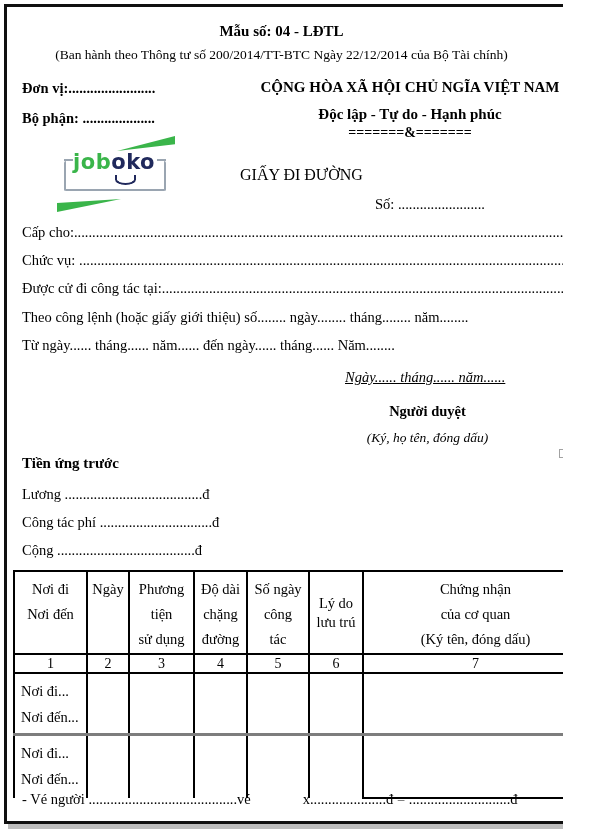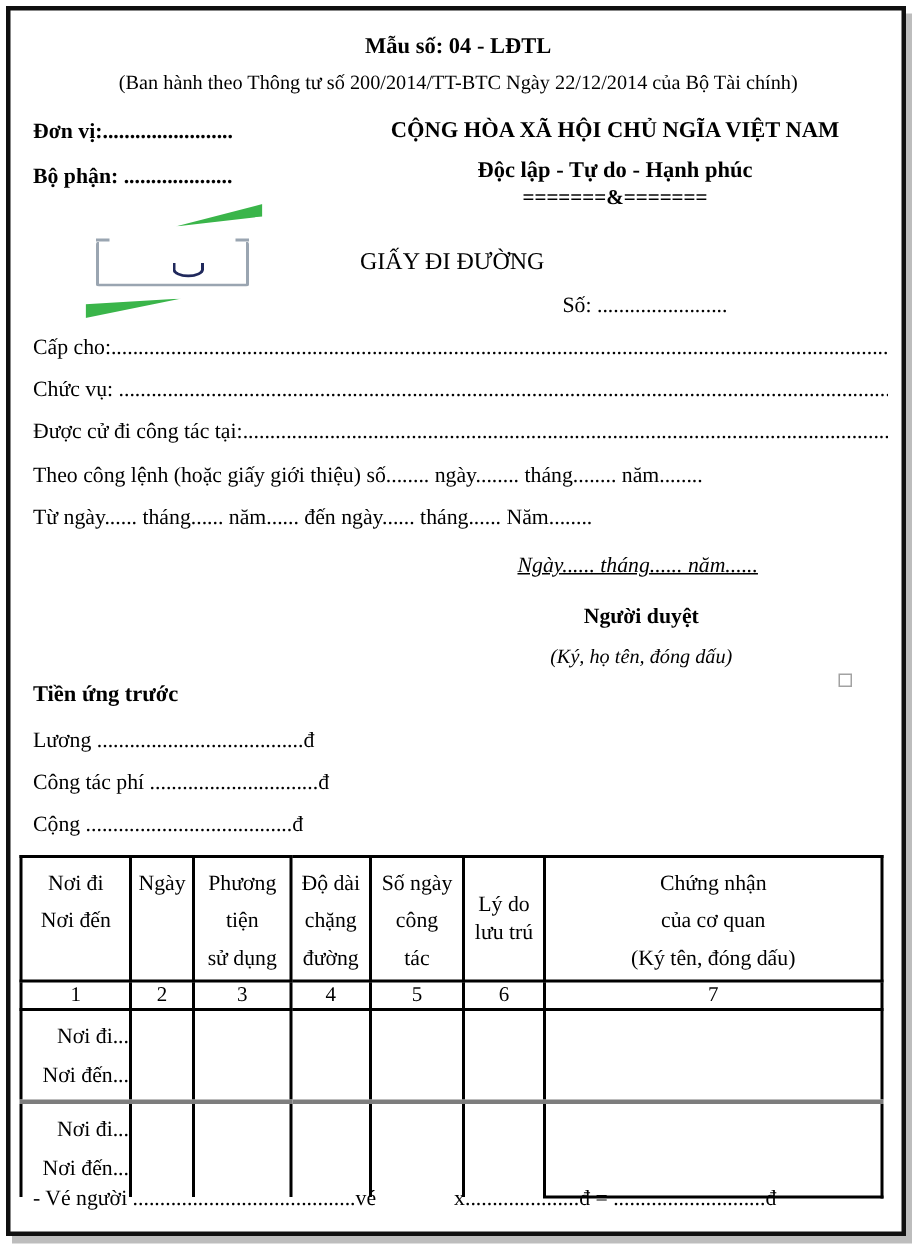--- a/index.html
+++ b/index.html
@@ -1,20 +1,19 @@
 <!DOCTYPE html>
 <html style="--logo-green: #3ab54a; --logo-navy: #20295c; --logo-gray: #9aa5b1;"><head>
 <meta charset="utf-8">
 <style>
   html,body { margin:0; padding:0; background:#ffffff; }
   .page {
     position:relative; width:563px; height:833px; background:#ffffff;
     font-family:"Liberation Serif","DejaVu Serif",serif; color:#000;
     overflow:hidden;
-    padding-left:48px;
   }
   .frame {
     position:absolute; left:4px; top:4px; width:594px; height:814px;
     border:3px solid #101010; box-shadow:4px 5px 0 #bdbdbd; background:#fff;
   }
   .abs { position:absolute; }
 
   .form-number { left:0; right:0; top:23px; font-size:15px; font-weight:bold; text-align:center; }
   .issuance    { left:0; right:0; top:47px; font-size:13.5px; text-align:center; }
   .unit        { left:22px; top:80px;  font-size:14.5px; font-weight:bold; }
@@ -69,21 +68,21 @@
     border-bottom-left-radius:17px 9px; border-bottom-right-radius:17px 9px;
   }
 
   
   .trip-table { position:absolute; left:13px; top:570px; width:574px; border-collapse:collapse; table-layout:fixed; font-size:14.5px; }
   .trip-table td, .trip-table th { border:2px solid #000; font-weight:normal; vertical-align:top; padding:0; }
   .trip-table th.hdr { padding-top:5px; line-height:25px; white-space:pre-line; text-align:center; }
   .trip-table th.hdr-mid { vertical-align:middle; line-height:19px; padding-top:0; }
   .trip-table td.num { height:17px; line-height:17px; text-align:center; font-size:14px; vertical-align:middle; }
   .trip-table td.cell { }
-  .trip-table td.route { text-align:right; padding:4px 0 0 6px; line-height:26px; white-space:pre-line; }
+  .trip-table td.route { text-align:left; padding:4px 0 0 6px; line-height:26px; white-space:pre-line; }
   .trip-table tr.hrow th { height:76px; }
   .trip-table tr.brow1 td { height:55px; border-bottom:3px solid #7d7d7d; }
   .trip-table tr.brow2 td { height:58px; border-bottom:none; }
   .trip-table tr.brow2 td:last-child { border-bottom:2px solid #000; }
 
   .footer-line { left:22px; top:791px; font-size:14.5px; white-space:nowrap; }
   .footer-line .gap { display:inline-block; width:52px; }
 </style>
 </head>
 <body>
@@ -96,20 +95,21 @@
 
   <div class="abs unit">Đơn vị:........................</div>
   <div class="abs motto1">CỘNG HÒA XÃ HỘI CHỦ NGĨA VIỆT NAM</div>
   <div class="abs dept">Bộ phận: ....................</div>
   <div class="abs motto2">Độc lập - Tự do - Hạnh phúc</div>
   <div class="abs separator">=======&amp;=======</div>
 
   <div class="abs logo">
     <div class="lg-swoosh-top"></div>
     <div class="lg-bracket"></div>
+    <div class="lg-word"><span class="lg-green">job</span><span class="lg-navy">oko</span></div>
     <div class="lg-smile"></div>
     <div class="lg-swoosh-bottom"></div>
   </div>
 
   <div class="abs doc-title">GIẤY ĐI ĐƯỜNG</div>
   <div class="abs number-line">Số: ........................</div>
 
   <div class="abs field-line fl1"><span>Cấp cho:</span><span>.......................................................................................................................................................................................................</span></div>
   <div class="abs field-line fl2"><span>Chức vụ: </span><span>.......................................................................................................................................................................................................</span></div>
   <div class="abs field-line fl3"><span>Được cử đi công tác tại:</span><span>.......................................................................................................................................................................................................</span></div>

